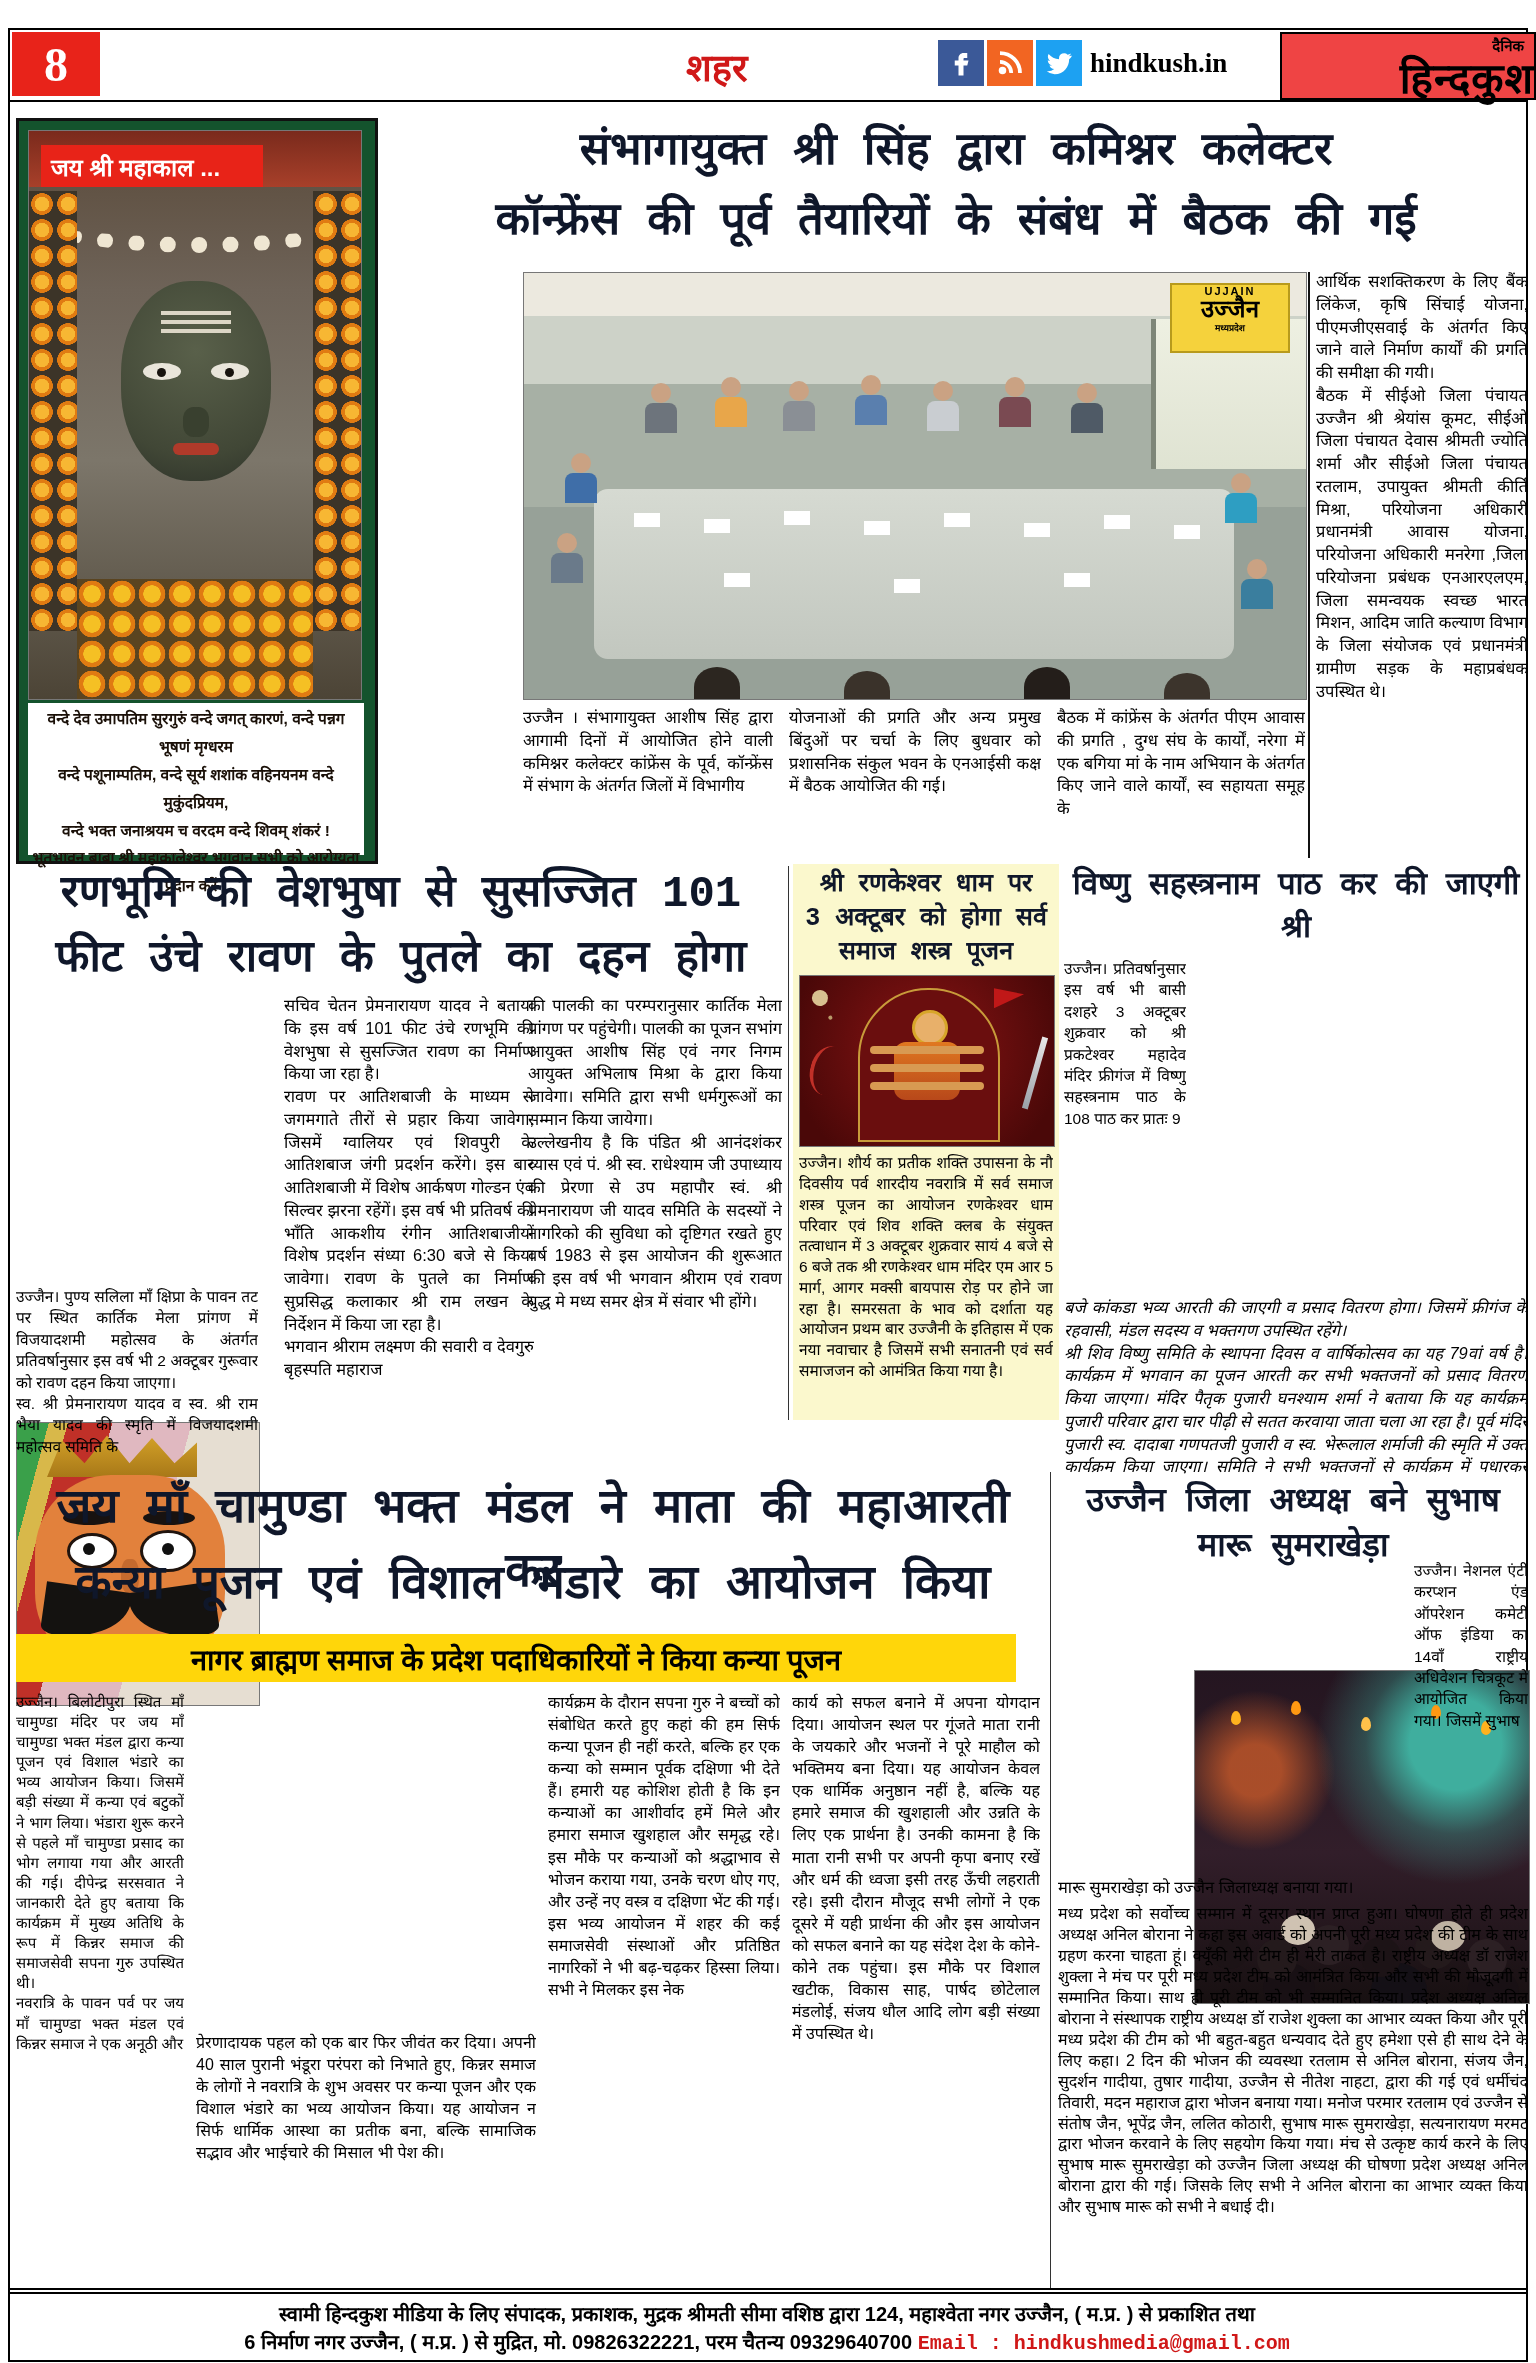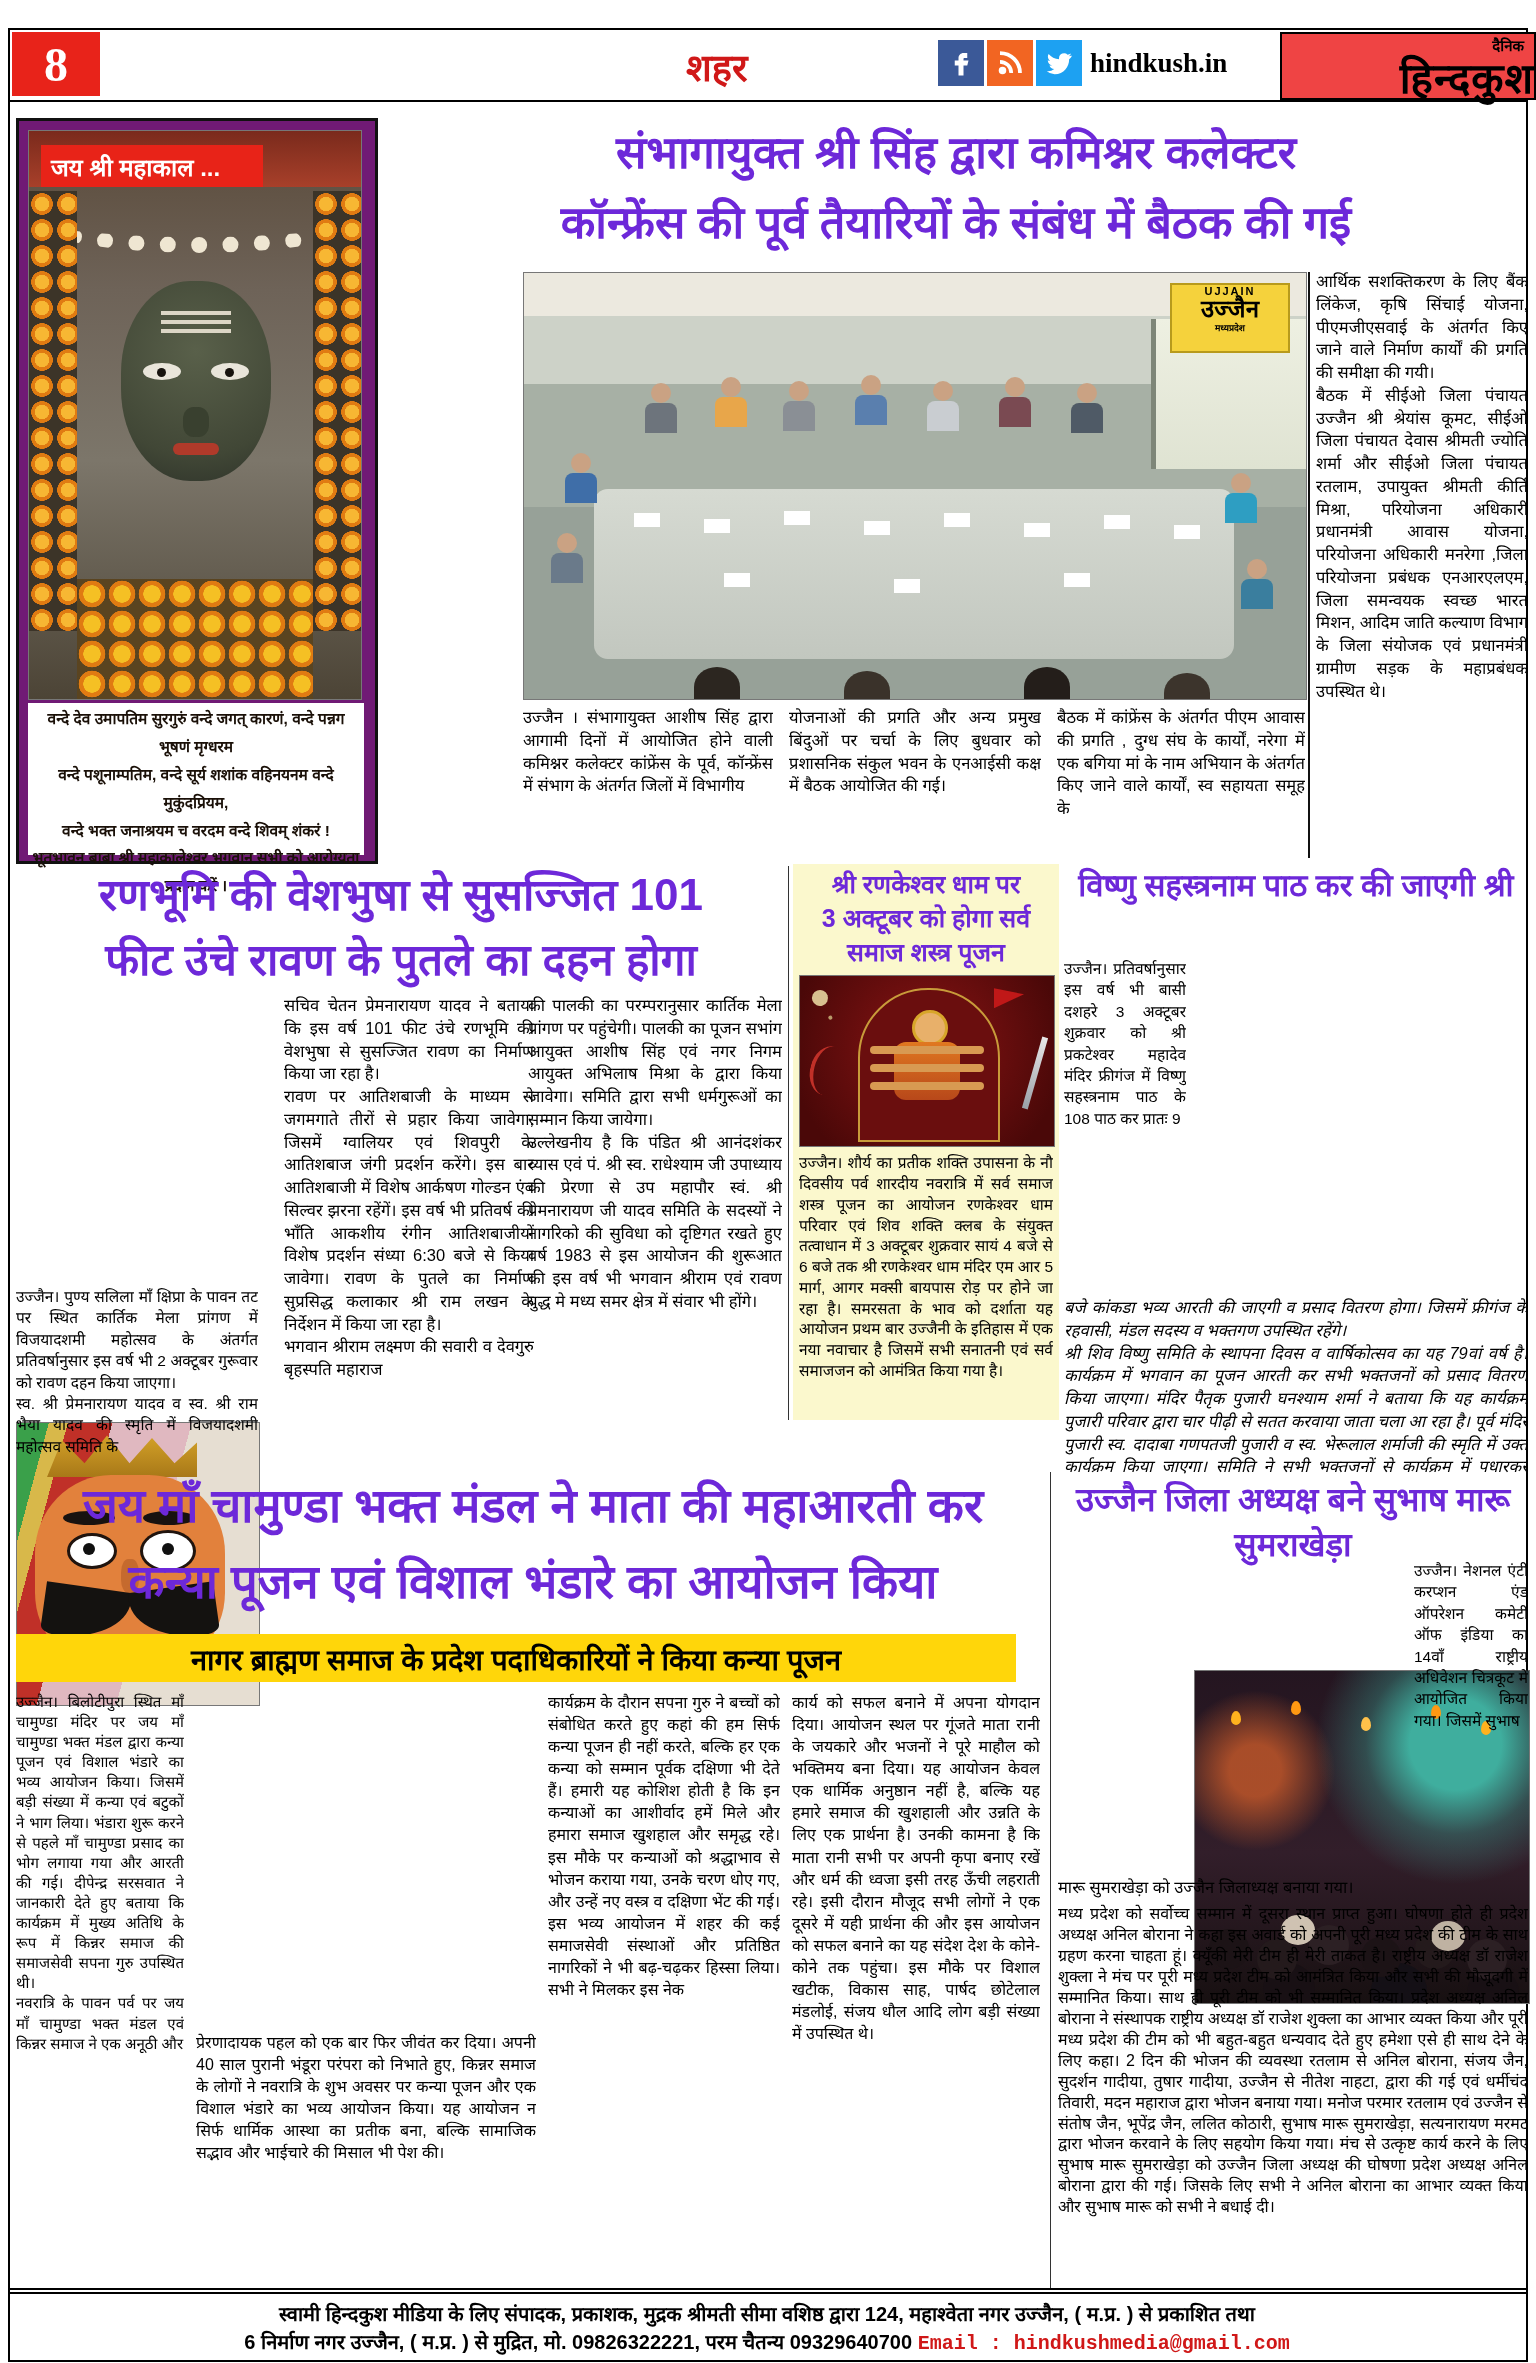--- a/index.html
+++ b/index.html
@@ -1,21 +1,21 @@
 <!DOCTYPE html>
 <html><head>
 <meta charset="utf-8">
 <style>
   html,body{margin:0;padding:0;background:#fff;}
   #page{position:relative;width:1536px;height:2363px;background:#fff;
         font-family:"Liberation Sans","DejaVu Sans",sans-serif;color:#000;overflow:hidden;}
   .abs{position:absolute;}
   .frame{border:2px solid #000;}
   .txt{font-size:16.5px;line-height:1.38;text-align:justify;white-space:pre-line;overflow:hidden;}
-  .hl{font-weight:800;text-align:center;color:#6d28d9;}
+  .hl{font-weight:800;text-align:center;color:#0f172a;font-family:Liberation Mono, monospace;}
   .vrule{width:0;border-left:2px solid #111;}
   .pagenum{background:#e8231a;color:#fff;font-family:"Liberation Serif","DejaVu Serif",serif;
            font-weight:700;font-size:48px;display:flex;align-items:center;justify-content:center;}
   .icon-box{width:46px;height:46px;display:inline-flex;align-items:center;justify-content:center;margin-right:3px;}
   .masthead-box{border:2px solid #000;text-align:right;position:relative;background:#ef4444;}
   .badge{background:#e82318;color:#fff;font-weight:800;font-size:24px;display:flex;align-items:center;padding-left:10px;}
   .photo{overflow:hidden;position:relative;border:1px solid #777;}
   .strip{background:#ffd60a;display:flex;align-items:center;justify-content:center;font-weight:800;font-size:29px;}
   .ybox{background:#fbf8cd;}
   .caption-lines{white-space:pre-line;text-align:center;font-weight:700;font-size:15.5px;line-height:1.8;color:#1a1008;}
@@ -53,21 +53,21 @@
           </svg>
       </span>
     </div>
     <div class="abs" style="left:1082px;top:20px;font-size:27px;font-weight:700;font-family:'Liberation Serif','DejaVu Serif',serif;">hindkush.in</div>
     <div class="abs masthead-box" style="left:1272px;top:4px;width:252px;height:64px;">
       <div class="abs" style="right:10px;top:1px;font-size:15px;font-weight:700;">दैनिक</div>
       <div style="font-size:42px;font-weight:800;margin-top:14px;letter-spacing:1px;">हिन्दकुश</div>
     </div>
   </div>
 
-  <div class="abs" style="left:16px;top:118px;width:356px;height:740px;border:3px solid #111;background:#701a75;">
+  <div class="abs" style="left:16px;top:118px;width:356px;height:740px;border:3px solid #111;background:#14532d;">
     <div class="abs photo" style="left:9px;top:9px;width:332px;height:568px;background:linear-gradient(180deg,#5a4a3a,#6e6358 28%,#7c766a 58%,#4c4436);">
       <div class="abs" style="left:0;top:0;width:100%;height:56px;background:linear-gradient(180deg,#7a2a1c,#a8402a);"></div>
       <div class="abs" style="left:-10px;top:46px;width:360px;height:60px;border-radius:50%;border-bottom:16px dotted #efe6d2;"></div>
       <div class="abs" style="left:0;top:60px;width:48px;height:440px;background-color:#3c3428;background-image:radial-gradient(circle,#f7b733 38%,#e07b12 40% 58%,transparent 60%);background-size:26px 26px;"></div>
       <div class="abs" style="right:0;top:60px;width:48px;height:440px;background-color:#3c3428;background-image:radial-gradient(circle,#f7b733 38%,#e07b12 40% 58%,transparent 60%);background-size:26px 26px;"></div>
       <div class="abs" style="left:92px;top:150px;width:150px;height:200px;border-radius:46%;background:radial-gradient(circle at 50% 35%,#59604a,#414736 70%,#2e332a);">
         <div class="abs" style="left:22px;top:82px;width:38px;height:17px;border-radius:50%;background:#e9e5da;box-shadow:68px 0 0 #e9e5da;"></div>
         <div class="abs" style="left:36px;top:87px;width:9px;height:9px;border-radius:50%;background:#17130e;box-shadow:68px 0 0 #17130e;"></div>
         <div class="abs" style="left:40px;top:30px;width:70px;height:22px;background:repeating-linear-gradient(180deg,#dcd6c6 0 4px,transparent 4px 9px);"></div>
         <div class="abs" style="left:62px;top:126px;width:26px;height:30px;border-radius:40%;background:#39402f;"></div>

